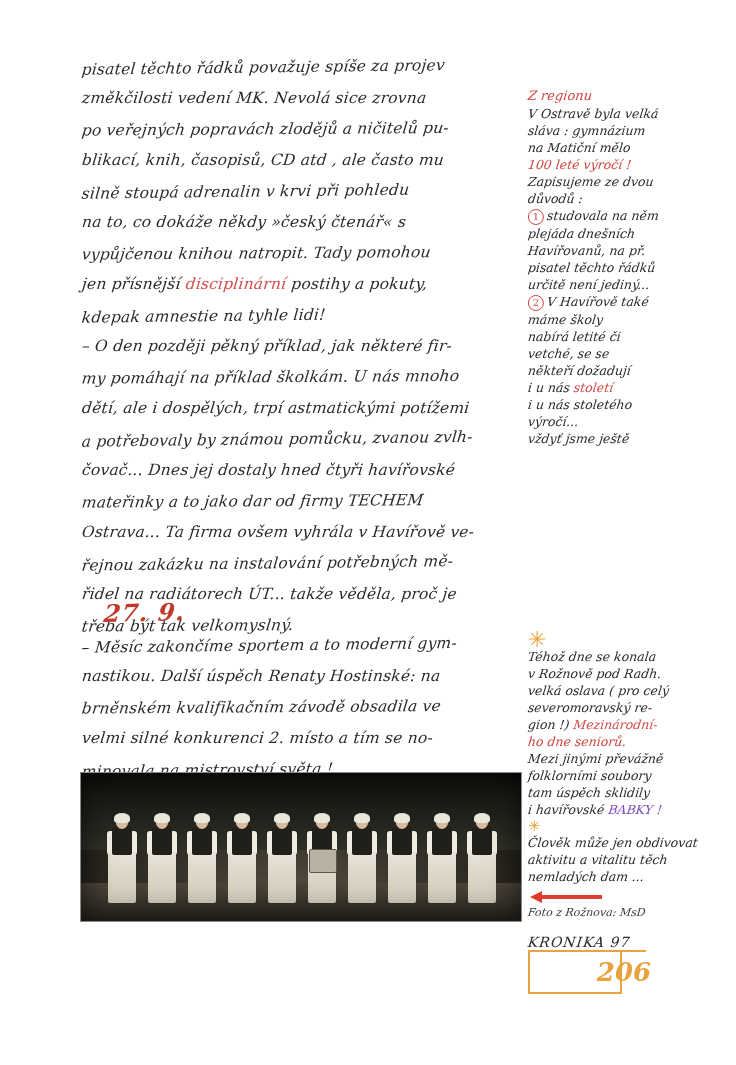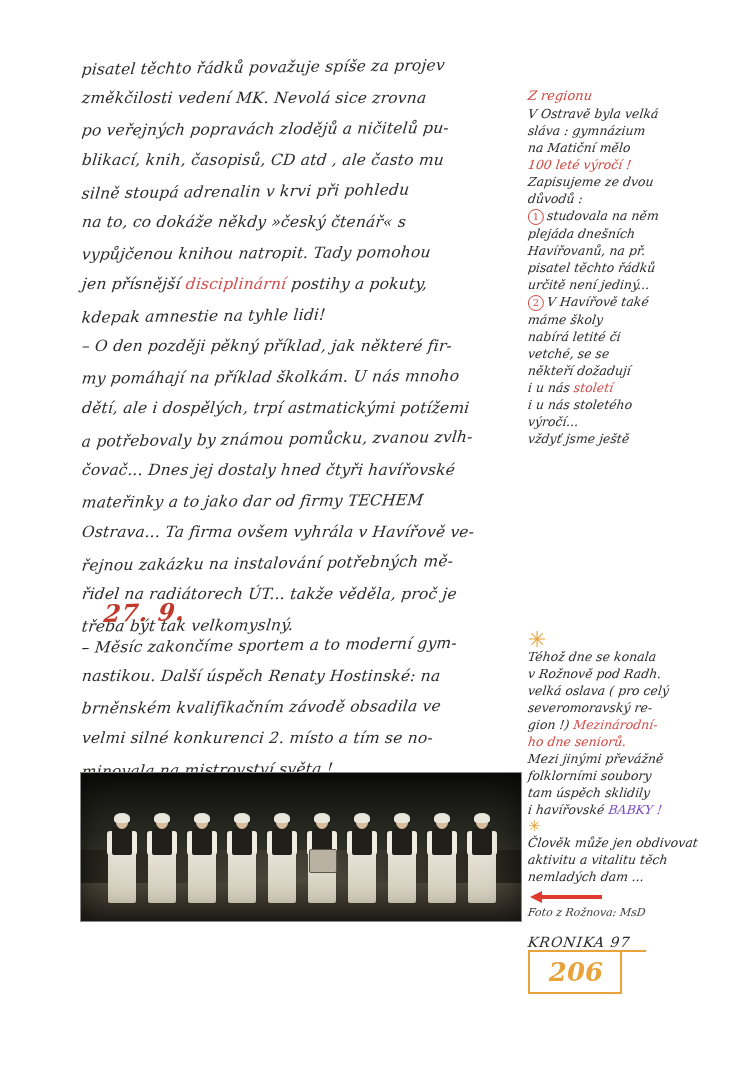--- a/index.html
+++ b/index.html
@@ -255,20 +255,21 @@
     position: absolute;
     left: 0; top: 0;
     width: 92px; height: 40px;
     line-height: 40px;
     text-align: center;
     font-family: "DejaVu Serif", serif;
     font-style: italic;
     font-weight: bold;
     font-size: 26px;
     color: #e8a33d;
+    padding-left: 48px;
   }
 </style>
 </head>
 <body>
 
 <div id="page">
 
   <div class="main-col">
     <div class="hline tilt1">pisatel těchto řádků považuje spíše za projev</div>
     <div class="hline">změkčilosti vedení MK. Nevolá sice zrovna</div>

